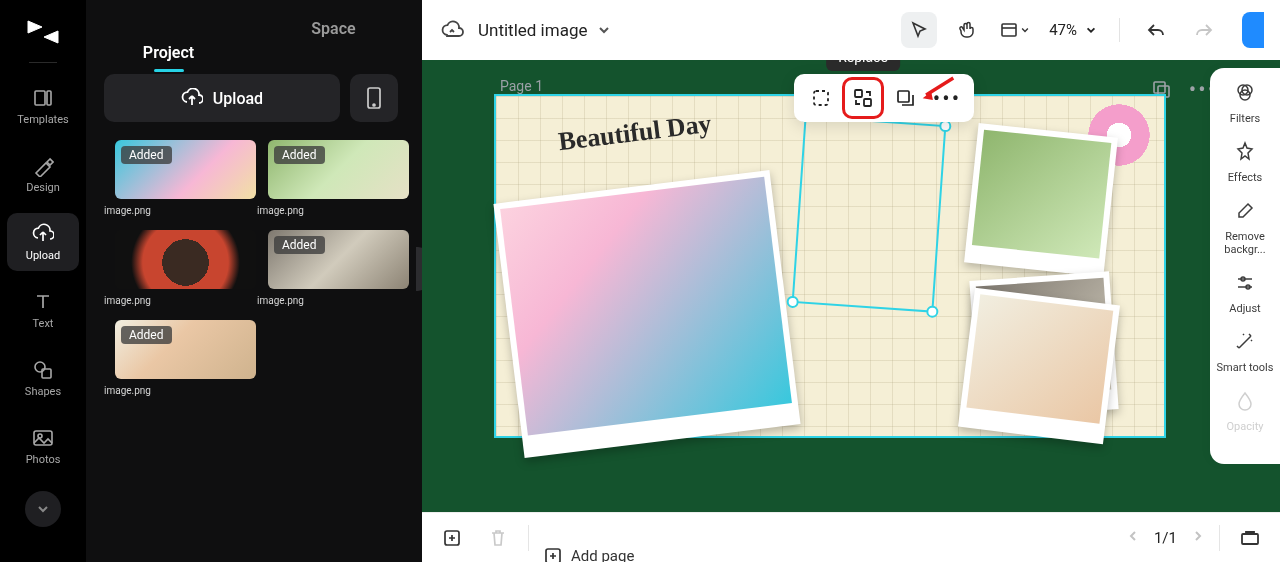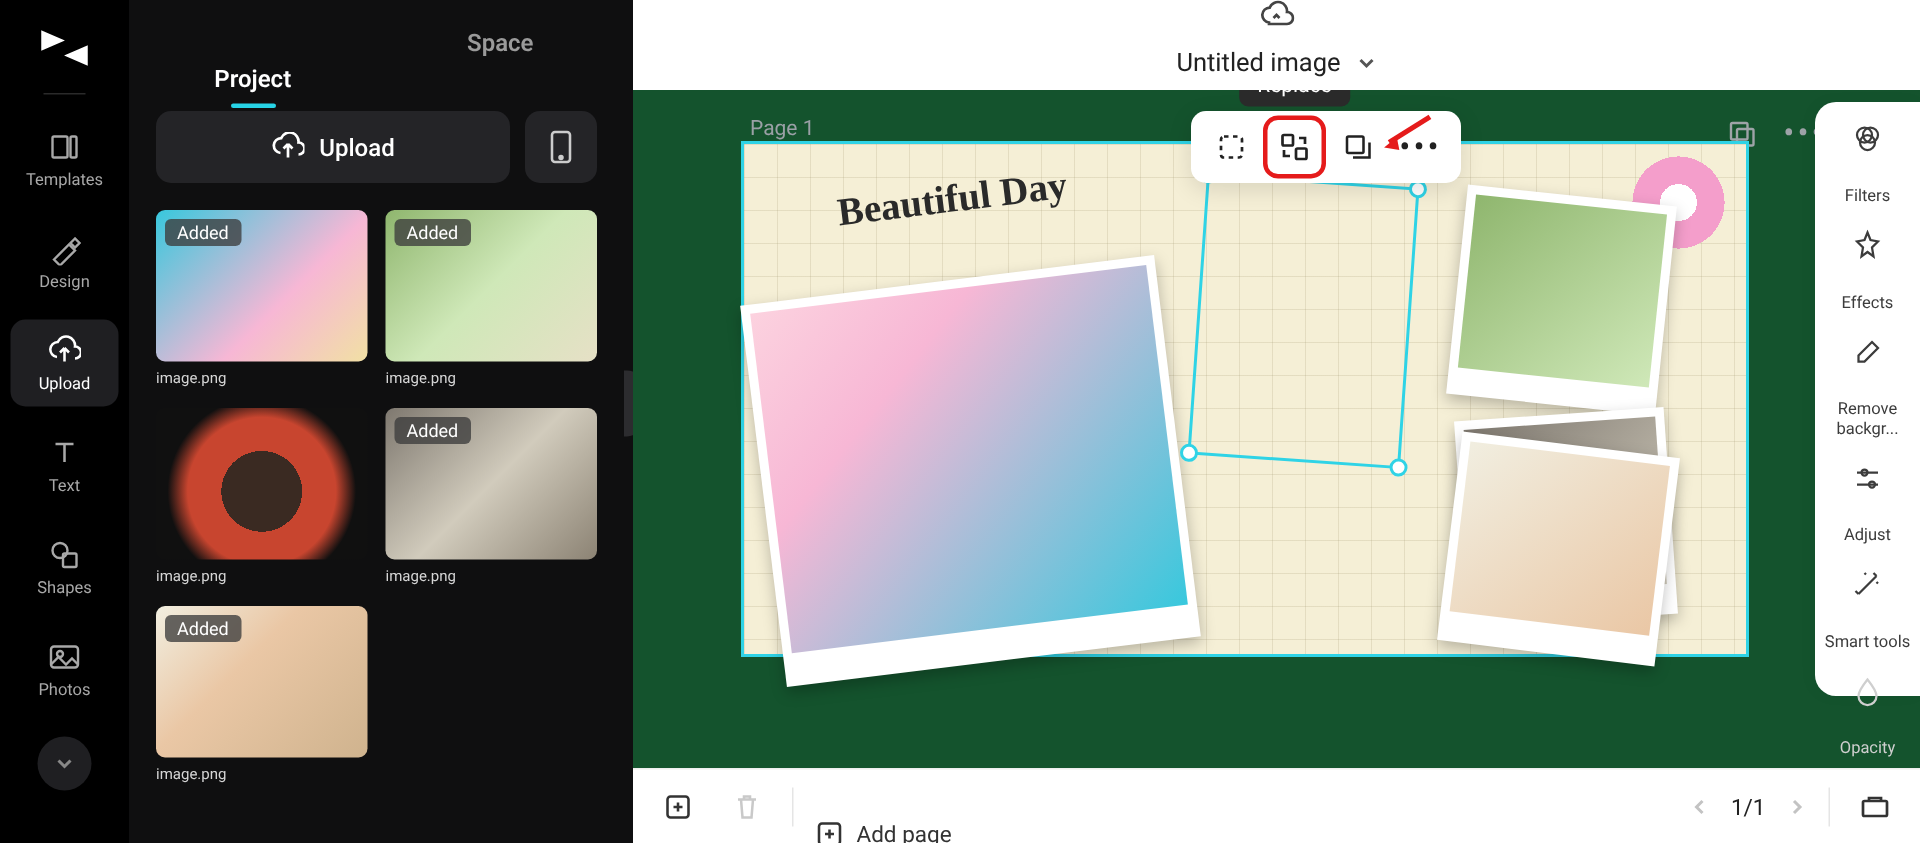--- a/index.html
+++ b/index.html
@@ -18,38 +18,38 @@
   .left-panel { width: 330px; background:#0f0f10; display:flex; flex-direction:column; }
   .tabs { display:flex; height:56px; align-items:center; }
   .tab { flex:1; text-align:center; font-size:16px; font-weight:600; color:#9a9a9a; cursor:pointer; position:relative;}
   .tab.active { color:#fff;margin-top:48px; }
   .tab.active::after { content:""; position:absolute; bottom:-10px; left:50%; transform:translateX(-50%); width:30px; height:3px; background:#27d3e6; border-radius:3px;}
   .upload-row { display:flex; gap:10px; padding:18px 18px 12px;}
   .upload-btn { flex:1; height:48px; background:#242427; border-radius:10px; color:#fff; display:flex; align-items:center; justify-content:center; gap:10px; font-size:16px; font-weight:500; cursor:pointer;}
   .mobile-btn { width:48px; height:48px; background:#242427; border-radius:10px; display:flex; align-items:center; justify-content:center; color:#ccc; cursor:pointer;}
   .grid { display:grid; grid-template-columns: 1fr 1fr; gap:14px 12px; padding: 6px 18px 18px; overflow:auto;}
   .asset { display:flex; flex-direction:column; gap:6px; }
-  .thumb { width:100%; height:101px; border-radius:6px; position:relative; overflow:hidden; }
+  .thumb { width:100%; height:59px; border-radius:6px; position:relative; overflow:hidden;margin-left:11px; }
   .thumb .badge { position:absolute; top:6px; left:6px; background:rgba(60,60,60,0.78); color:#fff; font-size:12px; padding:2px 8px; border-radius:4px; }
   .asset .fname { color:#d5d5d5; font-size:10px; }
   
   
   .t1 { background: linear-gradient(135deg,#38c8dd 0%, #f7b7d5 60%, #f1e0a4 100%); }
   .t2 { background: linear-gradient(135deg,#8fb66e 0%, #cfe8b8 50%, #e6e0c6 100%); }
   .t3 { background: radial-gradient(circle at 50% 55%, #3a2a22 0 30%, #c8452f 30% 55%, #101010 70%); }
   .t4 { background: linear-gradient(135deg,#7e786f 0%, #d1cbbc 50%, #8c8374 100%); }
   .t5 { background: linear-gradient(135deg,#f1eee0 0%, #eac7a5 40%, #cfb38e 100%); }
 
   
   .splitter { width:6px; background:#0f0f10; position:relative;}
   .splitter::after { content:""; position:absolute; right:-6px; top:44%; width:12px; height:44px; background:#2c2c2f; border-radius:0 10px 10px 0;}
   
   
   .main { flex:1; display:flex; flex-direction:column; background:#fff; position:relative;}
-  .topbar { height:60px; display:flex; align-items:center; padding:0 16px; gap:12px;flex-direction:column; }
+  .topbar { height:60px; display:flex; align-items:center; padding:0 16px; gap:12px; }
   .cloud-ic { color:#444; width:28px; height:28px; display:flex; align-items:center; justify-content:center;}
   .title-wrap { display:flex; align-items:center; gap:10px; color:#222; font-size:17px; }
   .chev { color:#555; }
   .top-spacer { flex:1; }
   .tool-btn { width:36px; height:36px; border-radius:8px; display:flex; align-items:center; justify-content:center; color:#333; cursor:pointer;}
   .tool-btn.active-grey { background:#eef0f1; }
   .zoom { font-size:15px; color:#222; padding:0 4px; display:flex; align-items:center; gap:8px;}
   .vdiv { width:1px; height:24px; background:#e3e3e3; margin:0 6px;}
   .undo-disabled { color:#c6c6c6; }
   .share-btn { width:22px; height:36px; background:#1f8bff; border-radius:8px 0 0 8px; margin-left:8px;}
@@ -88,32 +88,32 @@
   .ficon.highlighted { outline:3px solid #e51b1b; outline-offset:-1px;}
   .moredots { font-size:22px; letter-spacing:2px; }
   .tooltip { position:absolute; top:-36px; left:50%; transform:translateX(-50%); background:#2a2a2a; color:#fff; font-size:14px; padding:6px 12px; border-radius:6px; white-space:nowrap;}
   .red-arrow { position:absolute; top:-4px; left:calc(50% + 58px); width:34px; height:28px; }
   
   .sidebtns { position:absolute; top:14px; right:62px; display:flex; gap:12px; }
   .sidebtns .sbtn { width:30px; height:30px; color:#9ea3a8; display:flex; align-items:center; justify-content:center; cursor:pointer;}
   
   
   .right-rail { width:70px; position:absolute; top:8px; right:0; bottom:48px; background:#fff; border-radius:14px 0 0 14px; box-shadow:-2px 0 10px rgba(0,0,0,0.04); display:flex; flex-direction:column; align-items:center; padding-top:14px; gap:16px;}
-  .rr-item { display:flex; flex-direction:column; align-items:center; gap:20px; color:#3c3c3c; font-size:11px; cursor:pointer; width:60px; text-align:center;}
+  .rr-item { display:flex; flex-direction:column; align-items:center; gap:8px; color:#3c3c3c; font-size:11px; cursor:pointer; width:60px; text-align:center;}
   .rr-item.disabled { color:#cfcfcf; }
   .rr-item .ic2 { width:22px; height:22px; display:flex; align-items:center; justify-content:center;}
   
   
   .bottombar { height:50px; border-top:1px solid #eee; display:flex; align-items:center; padding:0 14px; gap:14px; color:#333;}
   .bb-btn { width:32px; height:32px; display:flex; align-items:center; justify-content:center; cursor:pointer; border-radius:6px;}
   .bb-btn.disabled { color:#c9c9c9; }
   .bb-vdiv { width:1px; height:26px; background:#e5e5e5;}
   .addpage { display:flex; align-items:center; gap:8px; font-size:15px; cursor:pointer;margin-top:36px;}
   .bb-spacer { flex:1;}
-  .pager { display:flex; align-items:center; gap:14px; color:#222; font-size:15px;}
+  .pager { display:flex; gap:14px; color:#222; font-size:15px;}
   .pager .arr { color:#c3c3c3; cursor:pointer;}
   
   svg { display:block; }
 </style>
 </head>
 <body>
 
 <div class="nav-rail">
   <div class="logo">
     <svg width="34" height="26" viewBox="0 0 34 26">

